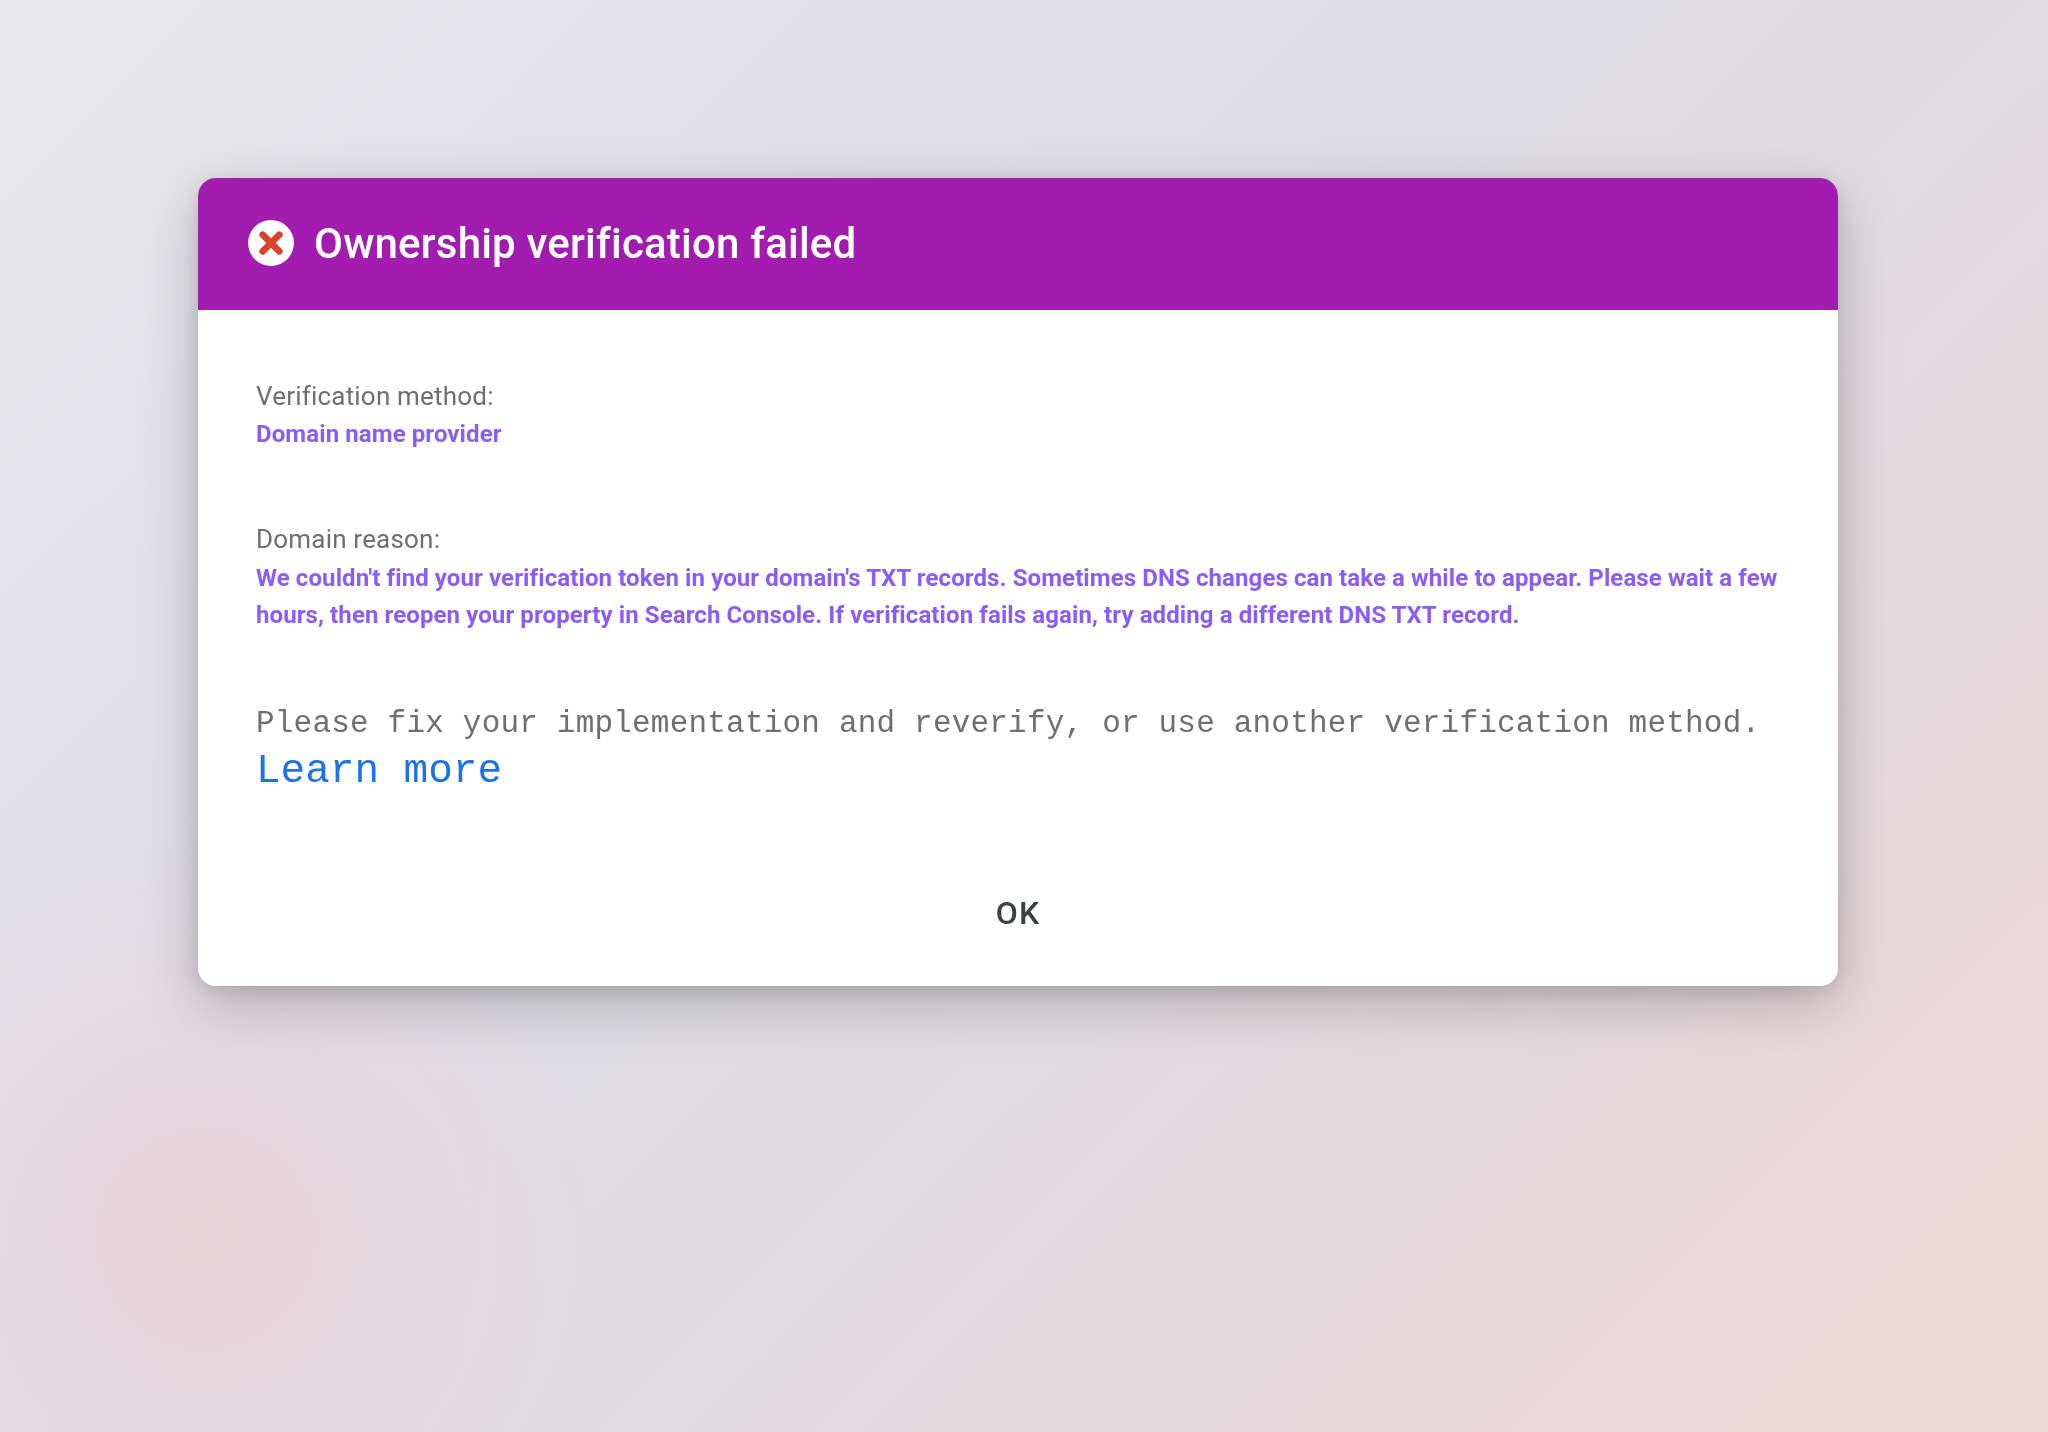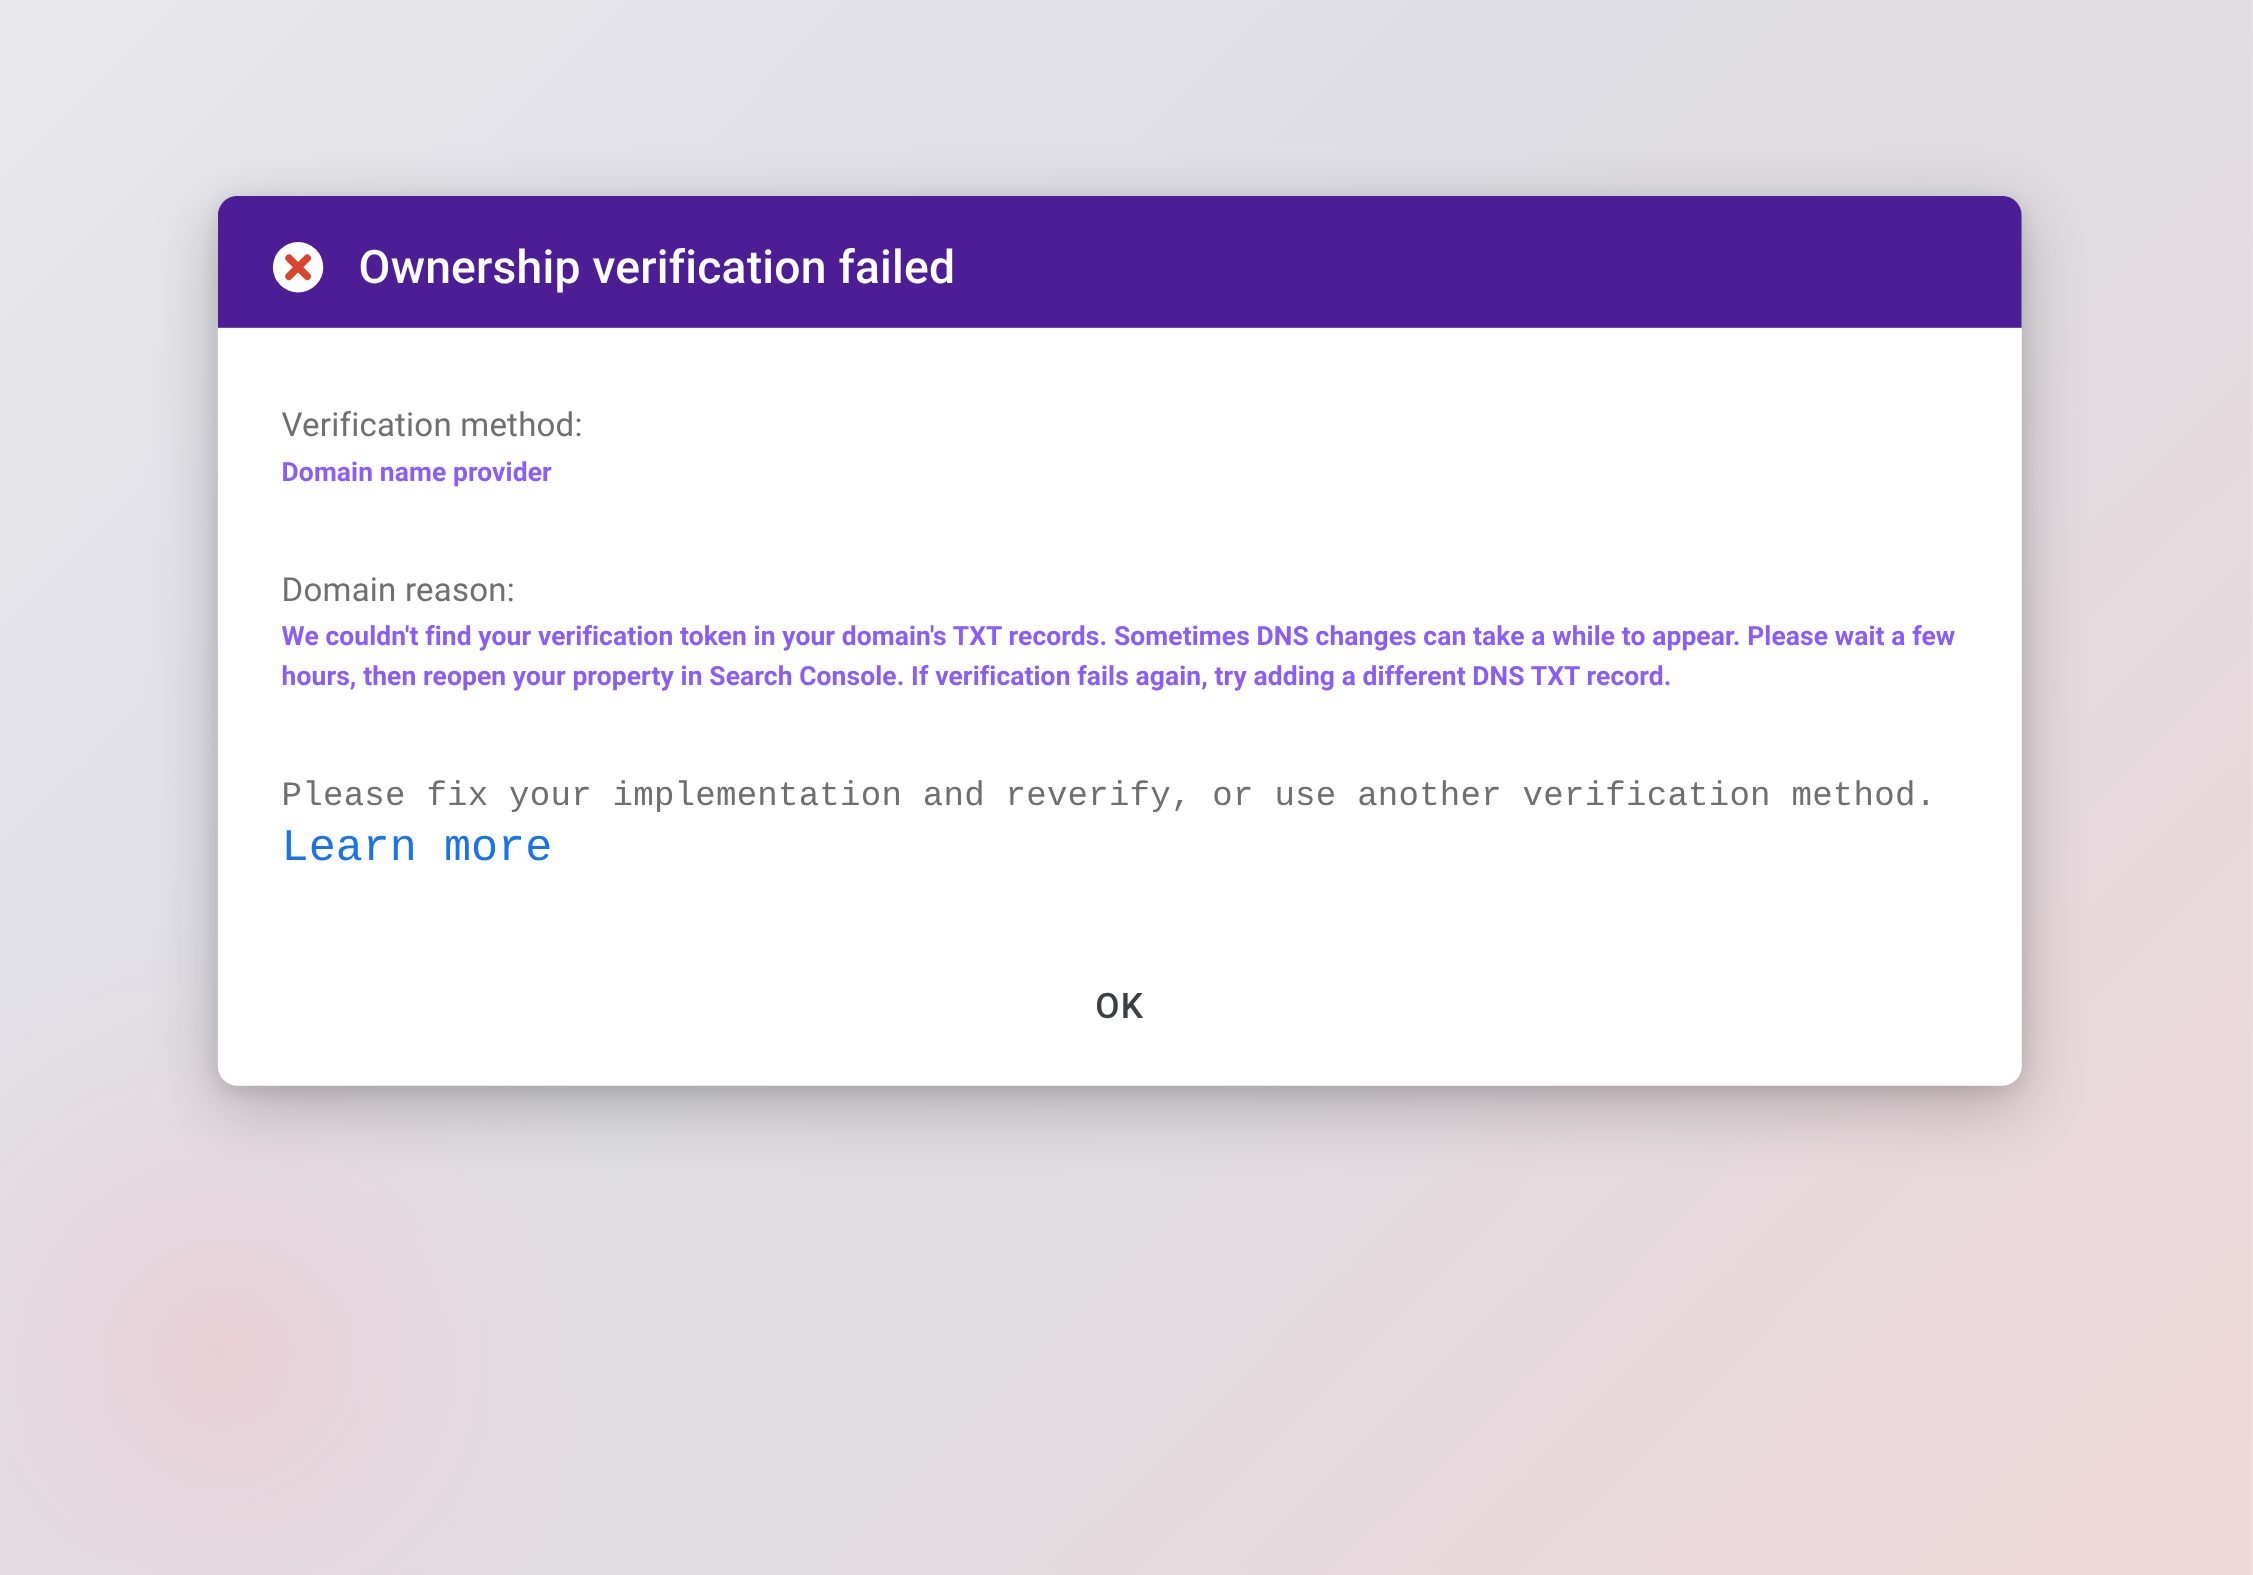--- a/index.html
+++ b/index.html
@@ -34,25 +34,25 @@
       top: 178px;
       left: 198px;
       width: 1640px;
       background: #ffffff;
       border-radius: 18px;
       box-shadow: 0 18px 60px rgba(0,0,0,0.22), 0 4px 16px rgba(0,0,0,0.10);
       overflow: hidden;
     }
     
     .dialog-header {
-      background: #4c1d95;
-      padding: 40px 48px 30px 48px;
+      background: #a21caf;
+      padding: 40px 48px 42px 48px;
       display: flex;
       align-items: center;
-      gap: 30px;
+      gap: 18px;
     }
     
     .header-icon {
       width: 50px;
       height: 50px;
       flex-shrink: 0;
     }
     
     .header-icon svg {
       width: 100%;
@@ -75,21 +75,21 @@
       margin-bottom: 66px;
     }
     
     .section:last-of-type {
       margin-bottom: 36px;
       font-family: Liberation Mono, monospace;
     }
     
     .label-text {
       color: #6f6f6f;
-      font-size: 30px;
+      font-size: 26px;
       font-weight: 400;
       letter-spacing: 0.2px;
       line-height: 1.55;
     }
     
     .value-text {
       color: #8b5cf6;
       font-size: 24px;
       font-weight: 700;
       letter-spacing: 0.1px;

